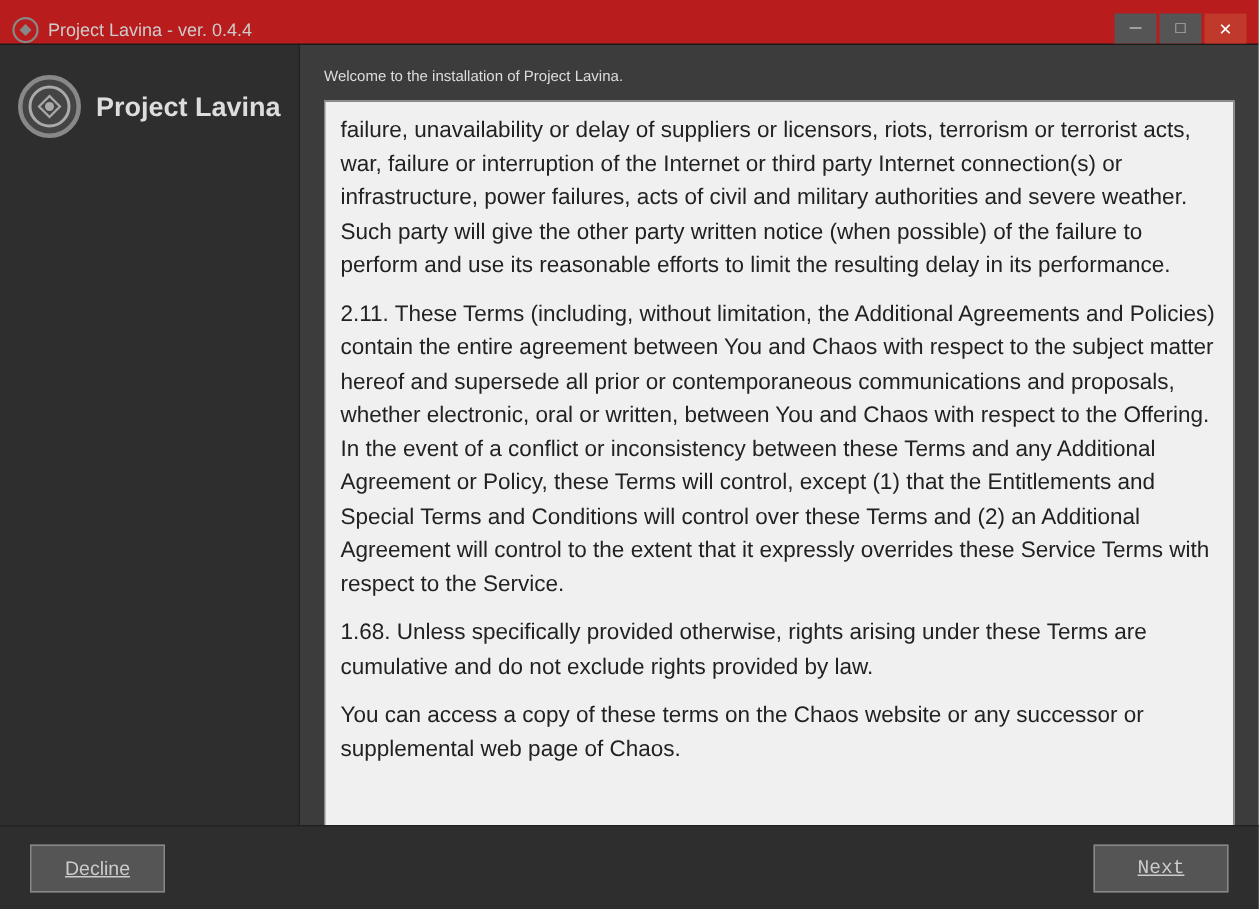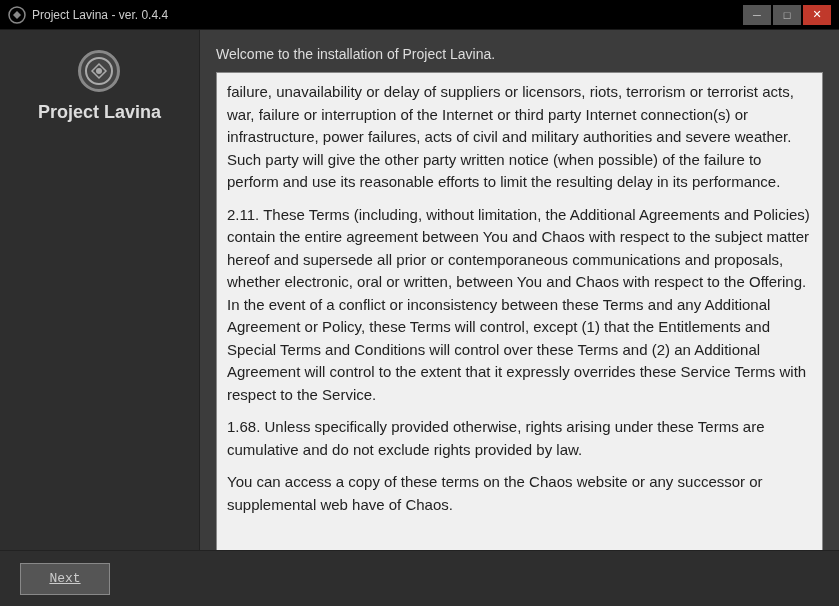--- a/index.html
+++ b/index.html
@@ -11,23 +11,23 @@
       font-family: 'Segoe UI', Arial, sans-serif;
       font-size: 13px;
       color: #ccc;
       overflow: hidden;
     }
 
     
     .titlebar {
       width: 100%;
       height: 30px;
-      background: #000000;
-      display: flex;
-      align-items: center;
+      background: #b91c1c;
+      display: flex;
+      align-items: flex-end;
       padding: 0 8px;
       justify-content: space-between;
       border-bottom: 1px solid #1a1a1a;
     }
     .titlebar-left {
       display: flex;
       align-items: center;
       gap: 6px;
     }
     .titlebar-icon {
@@ -71,21 +71,21 @@
       width: 200px;
       background: #2e2e2e;
       display: flex;
       flex-direction: column;
       align-items: center;
       padding-top: 20px;
       border-right: 1px solid #222;
     }
     .sidebar-logo-area {
       display: flex;
-      flex-direction: column;
+      flex-direction: row;
       align-items: center;
       gap: 10px;
       text-align: right;
     }
     .sidebar-app-name {
       color: #ddd;
       font-size: 18px;
       font-weight: bold;
     }
     .sidebar-chaos-logo {
@@ -103,21 +103,21 @@
     
     .content-area {
       flex: 1;
       display: flex;
       flex-direction: column;
       background: #3c3c3c;
       padding: 16px 16px 0 16px;
     }
 
     .welcome-title {
-      font-size: 14px;
+      font-size: 10px;
       color: #ddd;
       margin-bottom: 10px;
       font-weight: normal;
     }
 
     
     .license-box {
       flex: 1;
       background: #f0f0f0;
       color: #222;
@@ -249,26 +249,27 @@
     </div>
   </div>
 
   <div class="content-area">
     <div class="welcome-title">Welcome to the installation of Project Lavina.</div>
 
     <div class="license-box">
       <p>failure, unavailability or delay of suppliers or licensors, riots, terrorism or terrorist acts, war, failure or interruption of the Internet or third party Internet connection(s) or infrastructure, power failures, acts of civil and military authorities and severe weather. Such party will give the other party written notice (when possible) of the failure to perform and use its reasonable efforts to limit the resulting delay in its performance.</p>
       <p>2.11. These Terms (including, without limitation, the Additional Agreements and Policies) contain the entire agreement between You and Chaos with respect to the subject matter hereof and supersede all prior or contemporaneous communications and proposals, whether electronic, oral or written, between You and Chaos with respect to the Offering. In the event of a conflict or inconsistency between these Terms and any Additional Agreement or Policy, these Terms will control, except (1) that the Entitlements and Special Terms and Conditions will control over these Terms and (2) an Additional Agreement will control to the extent that it expressly overrides these Service Terms with respect to the Service.</p>
       <p>1.68. Unless specifically provided otherwise, rights arising under these Terms are cumulative and do not exclude rights provided by law.</p>
-      <p>You can access a copy of these terms on the Chaos website or any successor or supplemental web have of Chaos.</p>
+      <p>You can access a copy of these terms on the Chaos website or any successor or supplemental web page of Chaos.</p>
     </div>
 
     <div class="checkbox-area">
       <input type="checkbox" checked="" id="acceptCb" style="">
       <label class="checkbox-label" for="acceptCb">I accept (by ticking this checkbox I acknowledge that I have read and accepted the Agreement)</label>
     </div>
 
   </div>
 </div>
 
 <div class="footer">
+  <button class="footer-btn underline-btn">Decline</button>
   <button class="footer-btn next underline-btn">Next</button>
 </div>
 
 </body></html>

